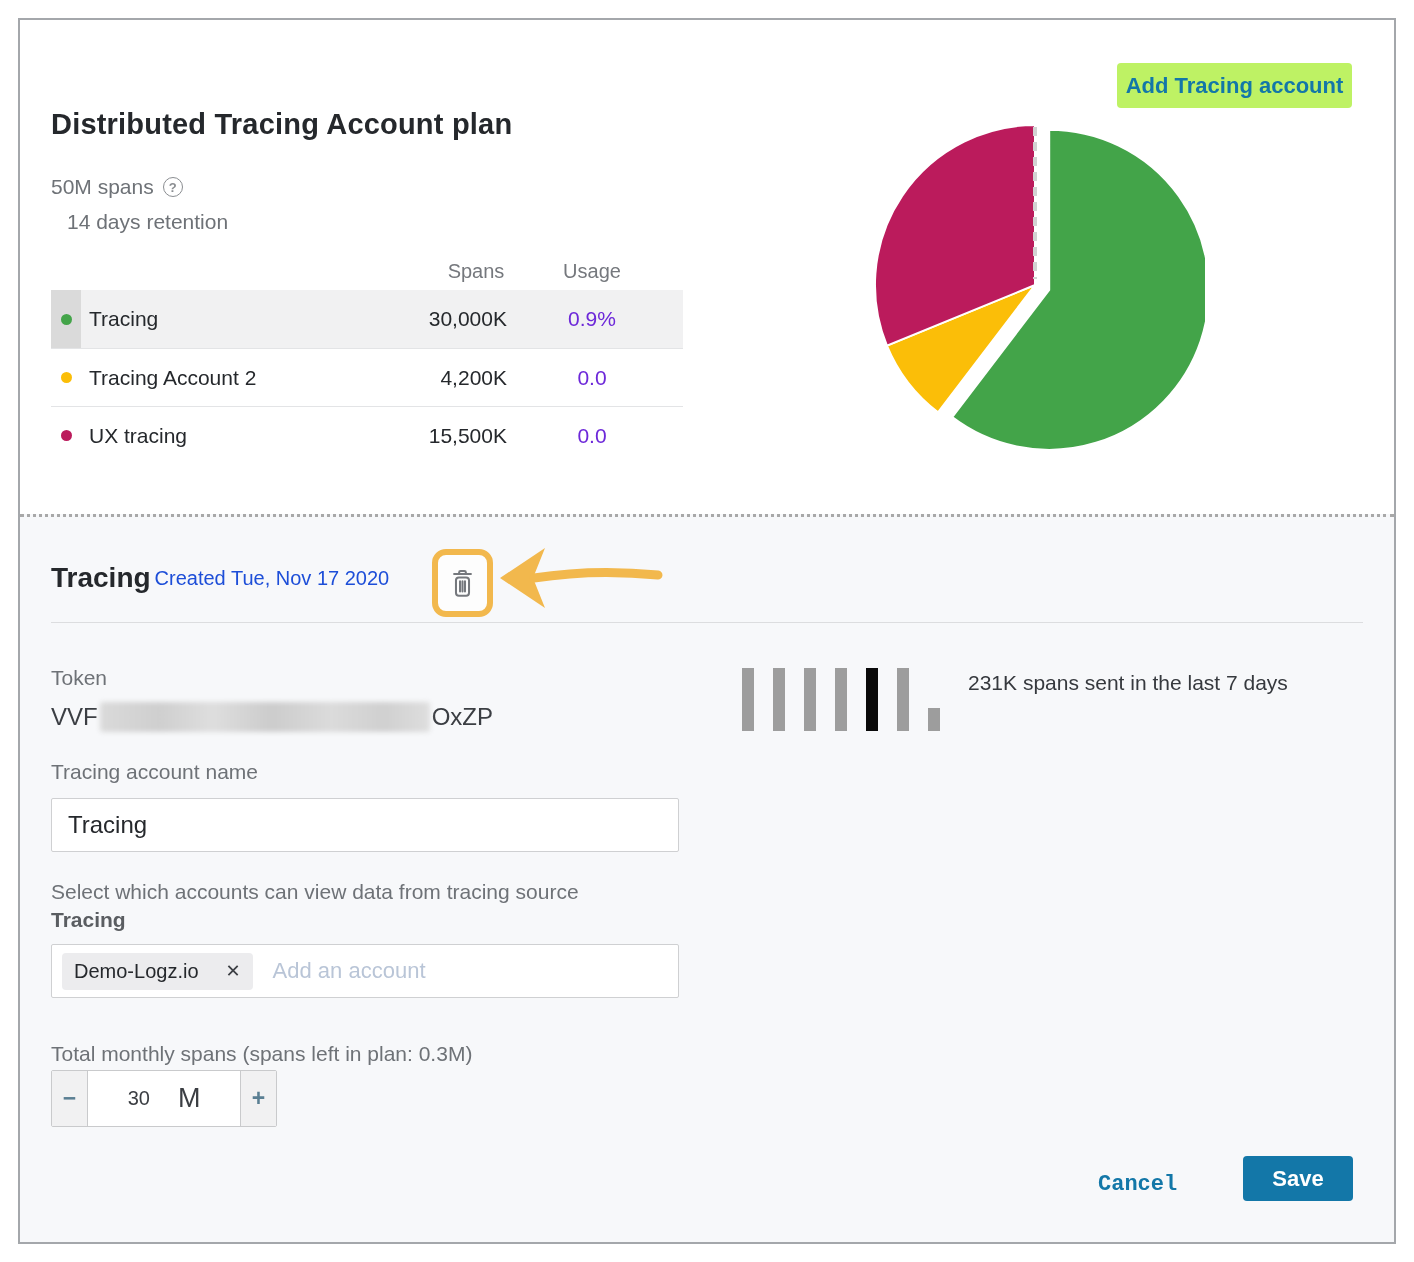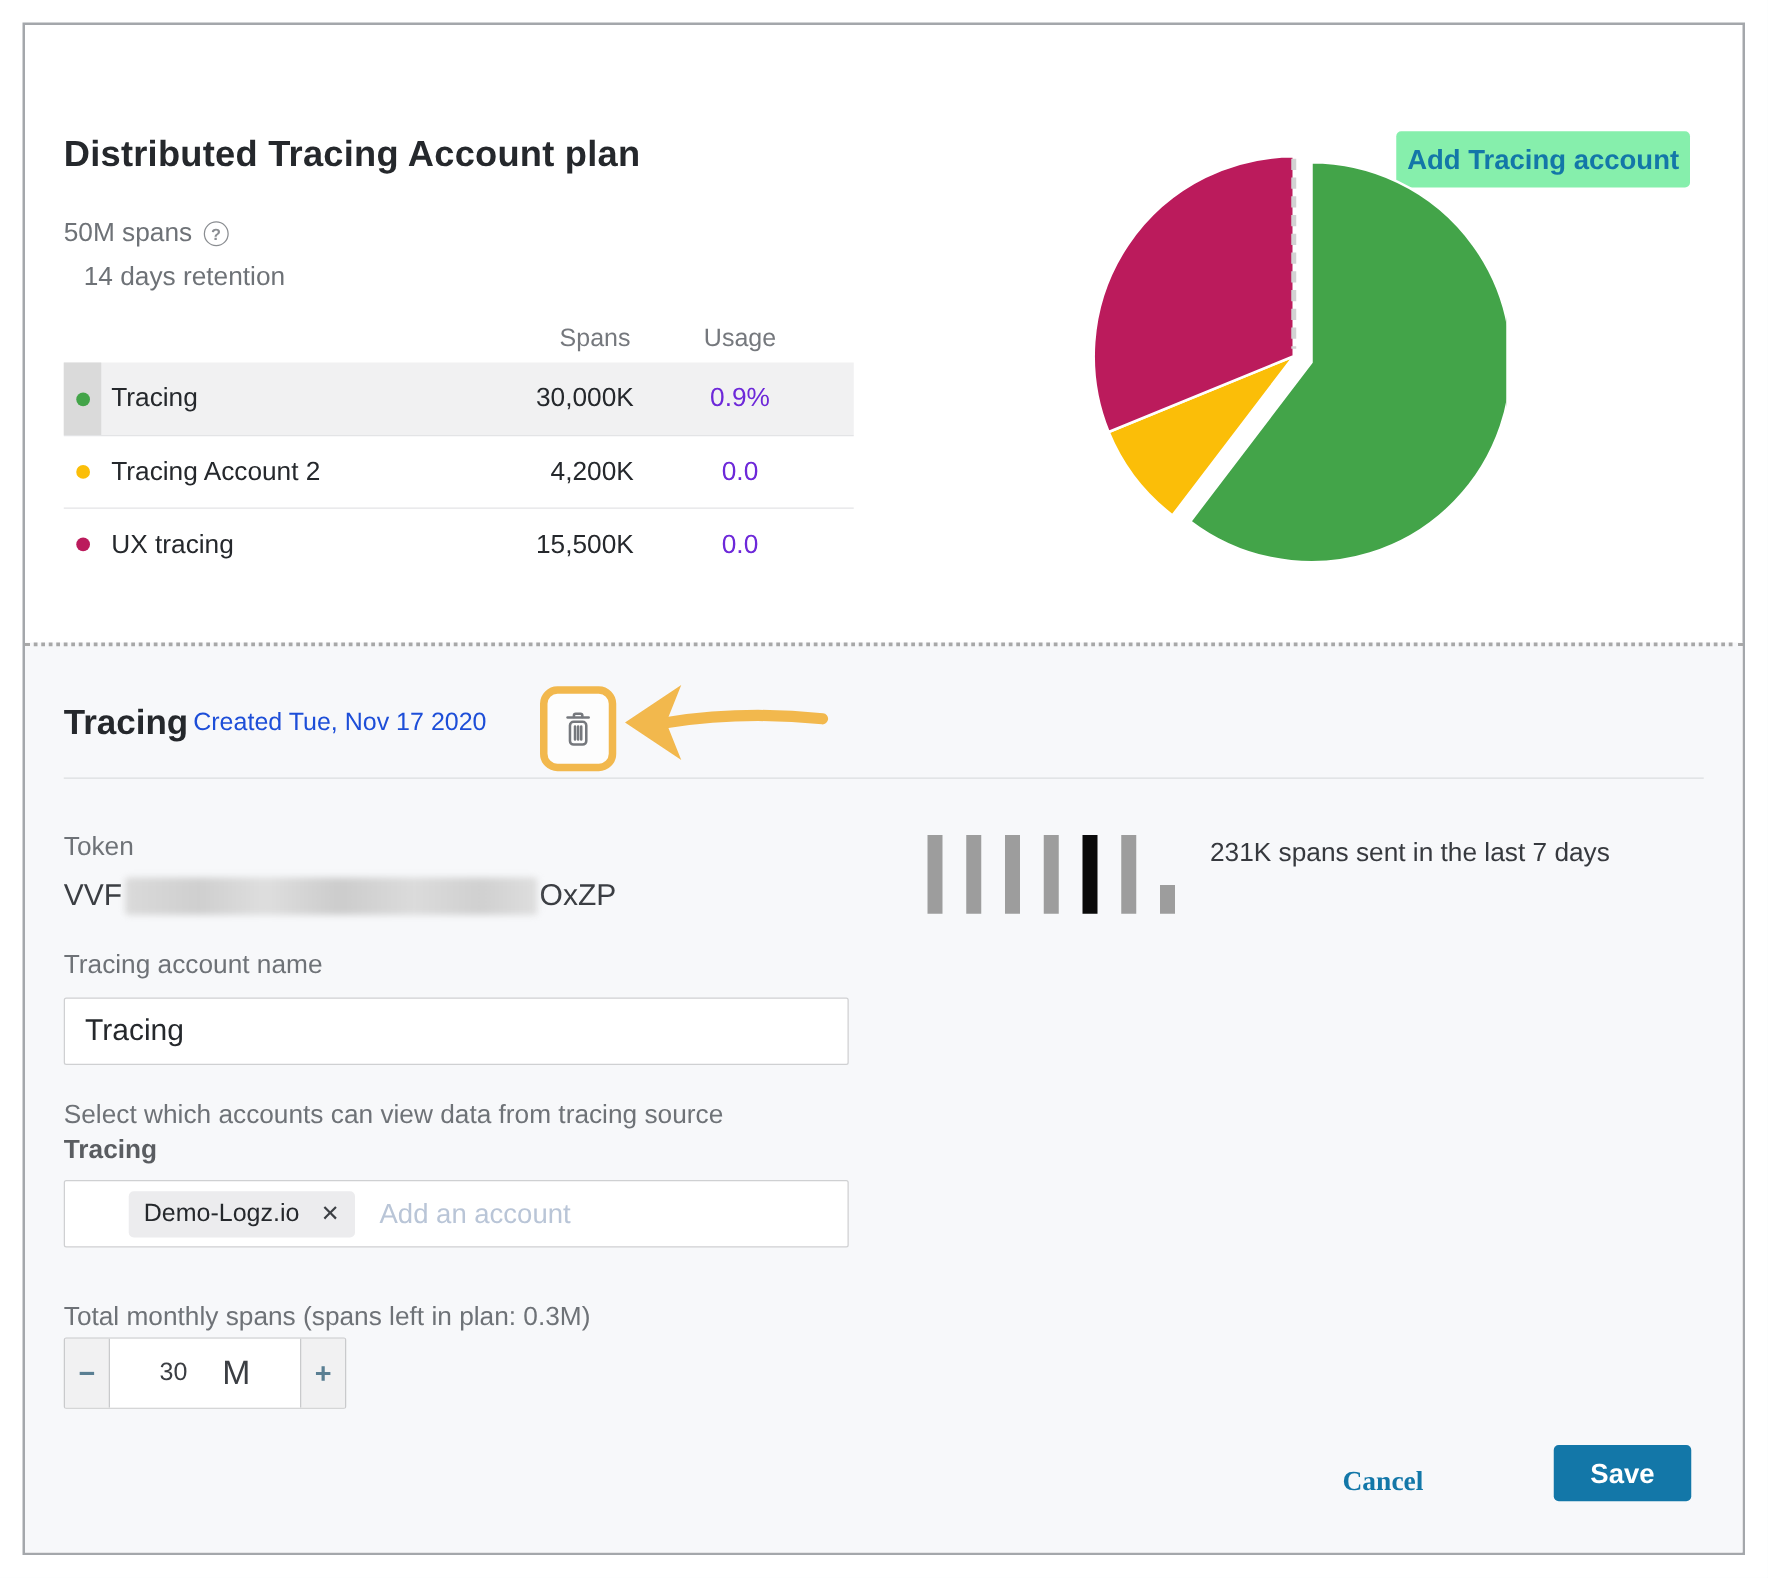--- a/index.html
+++ b/index.html
@@ -33,25 +33,24 @@
   .trow.selected .dotc { background:#dadada; }
   .tc { display:flex; align-items:center; height:100%; }
   .dotc { justify-content:center; }
   .dot { width:11px; height:11px; border-radius:50%; display:inline-block; }
   .namec { padding-left:8px; color:#25282c; }
   .spansc { justify-content:flex-end; padding-right:24px; color:#25282c; }
   .usagec { justify-content:center; padding-right:30px; color:#6d28d9; }
 
   .add-btn {
     position:absolute; left:1097px; top:43px; width:235px; height:45px;
-    background:#86efac; color:#1377a8; font-size:22px; font-weight:700;
+    background:#bef264; color:#1377a8; font-size:22px; font-weight:700;
     border:none; border-radius:4px; cursor:pointer;
     display:flex; align-items:center; justify-content:center;
     font-family:inherit;
-    margin-top:42px;
   }
   .pie-wrap { position:absolute; left:845px; top:95px; width:340px; height:340px; }
 
   
   .bottom {
     position:absolute; left:0; top:494px; width:100%; height:728px;
     background:#f7f8fa; border-top:3px dotted #a8a8a8;
   }
   .acct-head { position:absolute; left:31px; top:542px; display:flex; align-items:center; }
   .acct-name { font-size:28px; font-weight:700; color:#25282c; }
@@ -86,21 +85,21 @@
   }
   .share-lbl { top:860px; width:640px; }
   .share-src { position:absolute; left:31px; top:888px; font-size:21px; font-weight:700; color:#5a5d61; }
   .tagbox {
     position:absolute; left:31px; top:924px; width:628px; height:54px;
     border:1px solid #cfd0d2; background:#ffffff; border-radius:2px;
     display:flex; align-items:center; padding:0 10px; cursor:text;
   }
   .chip {
     background:#ececee; border-radius:4px; padding:7px 12px;
-    font-size:20px; color:#25282c; display:flex; align-items:center; gap:17px;margin-left:41px;
+    font-size:20px; color:#25282c; display:flex; align-items:center; gap:27px;
   }
   .chip-x { font-size:18px; color:#3c3f44; cursor:pointer; }
   .tag-placeholder { margin-left:20px; font-size:22px; color:#b9c5d7; }
 
   .monthly-lbl { top:1022px; }
   .stepper {
     position:absolute; left:31px; top:1050px; height:57px;
     display:flex; border:1px solid #c9cacc; background:#ffffff; border-radius:2px;
   }
   .step-btn {
@@ -111,22 +110,22 @@
   .step-minus { border-right:1px solid #c9cacc; }
   .step-plus { border-left:1px solid #c9cacc; }
   .step-val {
     width:152px; display:flex; align-items:center; justify-content:center; gap:28px;
     background:#ffffff;
   }
   .step-num { font-size:20px; color:#3b3e43; }
   .step-unit { font-size:27px; color:#3b3e43; }
 
   .cancel-btn {
-    position:absolute; left:1054px; top:1152px; background:none; border:none;
-    font-size:22px; font-weight:700; color:#1377a8; cursor:pointer; font-family:Liberation Serif, serif;
+    position:absolute; left:1078px; top:1152px; background:none; border:none;
+    font-size:22px; font-weight:700; color:#1377a8; cursor:pointer; font-family:Liberation Mono, monospace;
   }
   .save-btn {
     position:absolute; left:1223px; top:1136px; width:110px; height:45px;
     background:#1377a8; color:#ffffff; font-size:22px; font-weight:700;
     border:none; border-radius:4px; cursor:pointer; font-family:inherit;
   }
 </style>
 </head>
 <body>
 

